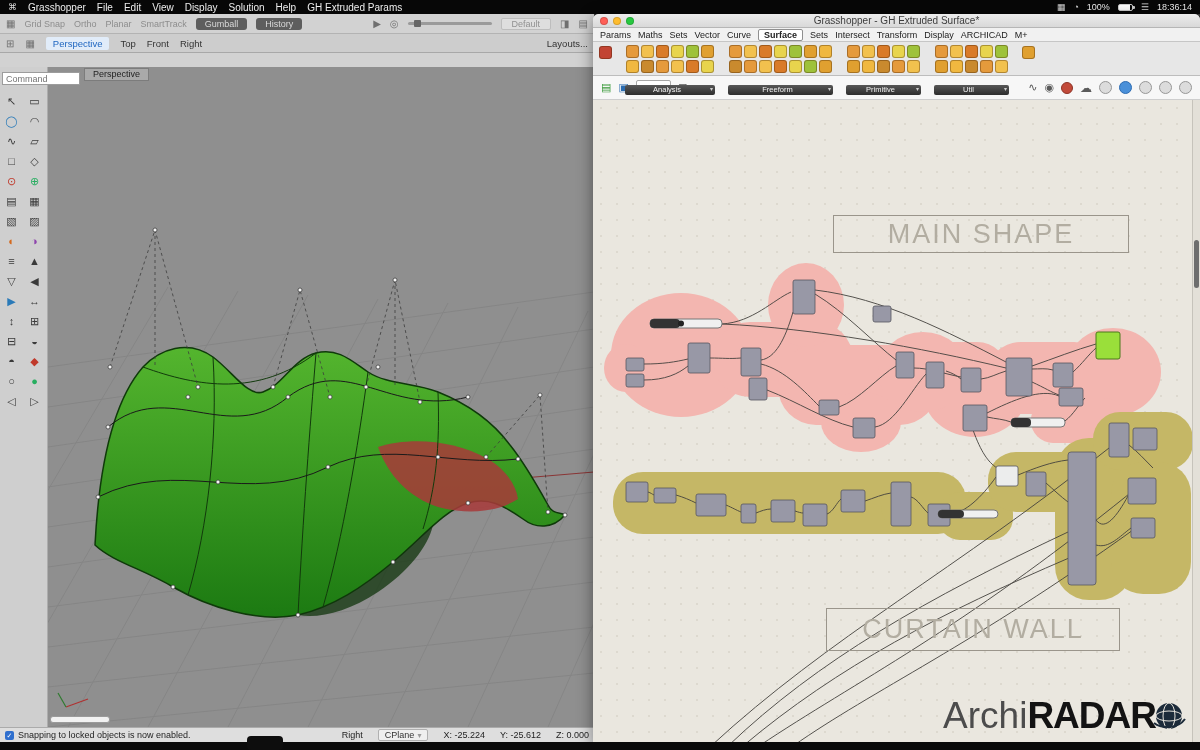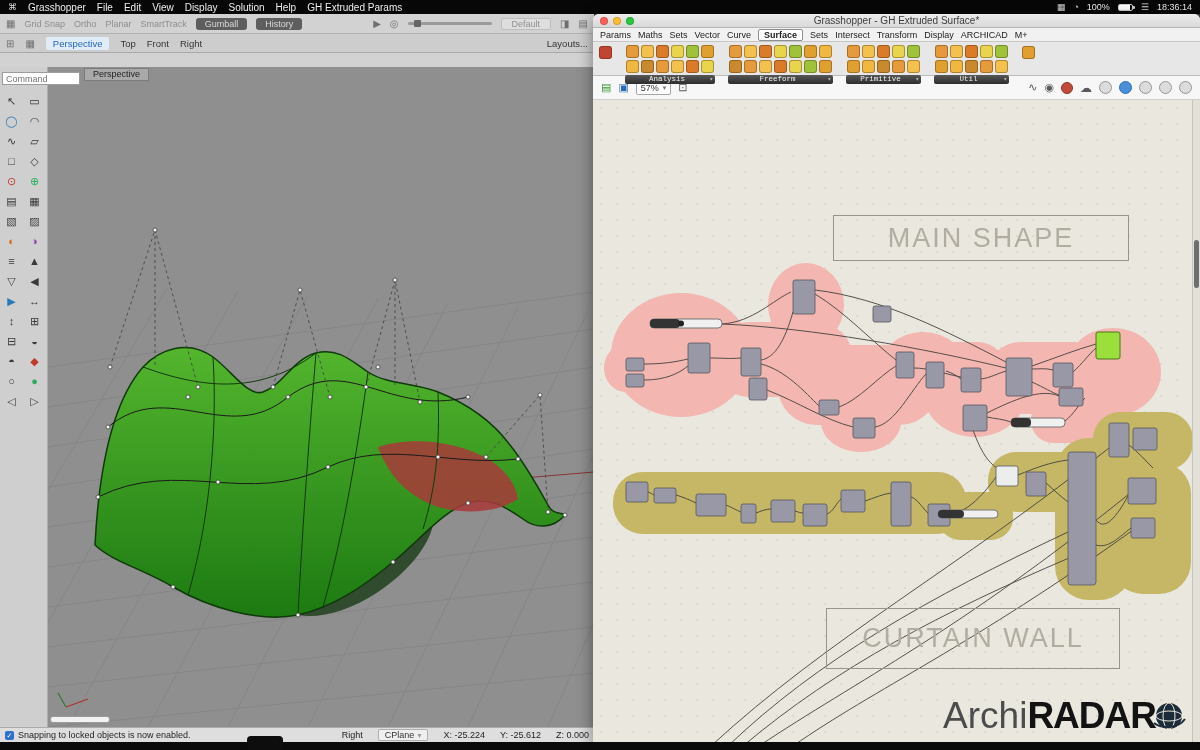--- a/index.html
+++ b/index.html
@@ -54,21 +54,21 @@
   .chk { display:inline-block; width:9px; height:9px; background:#2f6fce; color:#fff; font-size:7px; line-height:9px;
          text-align:center; border-radius:2px; margin-right:4px; }
   .cplane { border:1px solid #b0b0b0; background:#efefef; padding:0 6px; border-radius:2px; color:#333; }
 
   
   .g-menu { height:14px; background:#f1f1f1; border-bottom:1px solid #c6c6c6; display:flex; align-items:center;
             gap:7px; padding:0 7px; font-size:9px; color:#222; }
   .g-menu .sel { background:#fff; border:1px solid #8f8f8f; border-radius:2px; padding:0 5px; font-weight:bold; }
   .g-comps { height:34px; background:#e7e7e7; border-bottom:1px solid #bdbdbd; display:flex; align-items:flex-start;
              gap:13px; padding:2px 6px 0; }
-  .gh-group { display:flex; flex-direction:column; gap:1px;font-family:Liberation Mono, monospace; }
+  .gh-group { display:flex; flex-direction:column; gap:11px; }
   .ghicons { display:flex; flex-wrap:wrap; }
   .ghicon { width:13px; height:13px; border-radius:3px; margin:1px; border:1px solid rgba(60,30,0,.35); }
   .glabel { font-size:7.5px; color:#f2f2f2; background:linear-gradient(#575757,#2d2d2d); text-align:center;
             border-radius:2px; padding:0 11px 1px 5px; position:relative; white-space:nowrap; }
   .glabel::after { content:"▾"; position:absolute; right:2px; top:0; font-size:6px; color:#cfcfcf; }
   .lone { width:13px; height:13px; border-radius:3px; margin-top:2px; border:1px solid rgba(60,30,0,.35); }
   .g-tools { height:24px; background:#f7f7f7; border-bottom:1px solid #cecece; display:flex; align-items:center;
              gap:7px; padding:0 8px; font-size:11px; color:#5a5a5a; }
   .zoom { background:#fff; border:1px solid #a7a7a7; border-radius:2px; font-size:9px; color:#333; padding:0 4px;
           height:15px; display:flex; align-items:center; gap:4px; }
@@ -456,24 +456,24 @@
         <rect x="57" y="219" width="72" height="9" rx="4" fill="#f0f0f0" stroke="#777"></rect>
         <rect x="57" y="219" width="30" height="9" rx="4" fill="#333"></rect>
         <circle cx="88" cy="223.5" r="3" fill="#222"></circle>
         <rect x="418" y="318" width="54" height="9" rx="4" fill="#f0f0f0" stroke="#777"></rect>
         <rect x="418" y="318" width="20" height="9" rx="4" fill="#333"></rect>
         <rect x="345" y="410" width="60" height="8" rx="4" fill="#f0f0f0" stroke="#777"></rect>
         <rect x="345" y="410" width="26" height="8" rx="4" fill="#333"></rect>
       </g>
     </svg>
 
-    <div class="box-label" style="left:240px; top:115px; width:296px; height:46px;">
+    <div class="box-label" style="left:240px; top:115px; width:296px; height:38px;">
       <span>MAIN SHAPE</span>
     </div>
-    <div class="box-label" style="left:233px; top:508px; width:294px; height:61px;">
+    <div class="box-label" style="left:233px; top:508px; width:294px; height:43px;">
       <span>CURTAIN WALL</span>
     </div>
 
     <div class="watermark">
       <span class="wm-a">Archi</span>
         <span class="wm-b">RADAR</span>
       <svg width="34" height="34" viewBox="0 0 34 34" style="margin-left:-4px">
         <circle cx="17" cy="17" r="13" fill="#1c2b3a"></circle>
         <ellipse cx="17" cy="17" rx="6" ry="13" fill="none" stroke="#e8e5dd" stroke-width="1"></ellipse>
         <ellipse cx="17" cy="17" rx="13" ry="5" fill="none" stroke="#e8e5dd" stroke-width="1"></ellipse>

